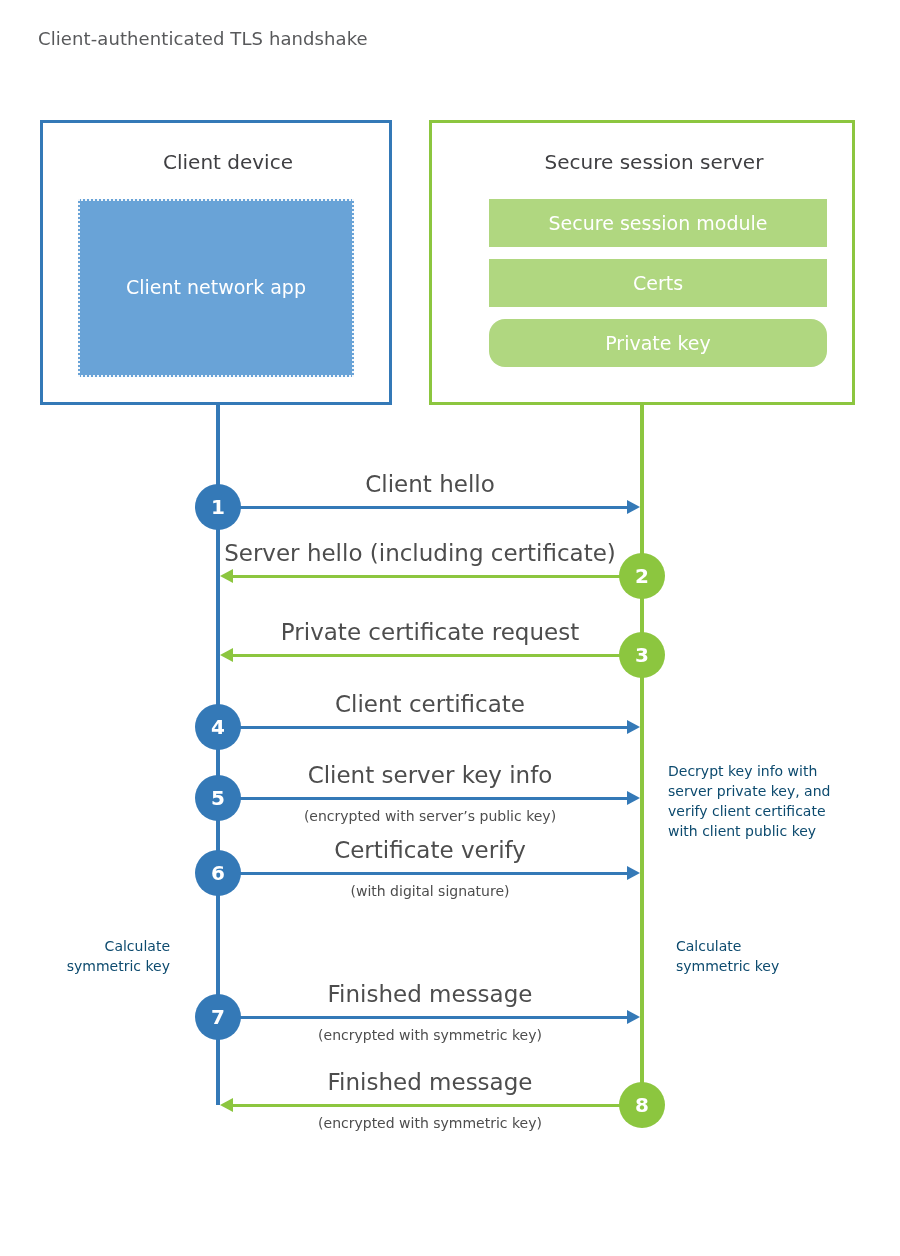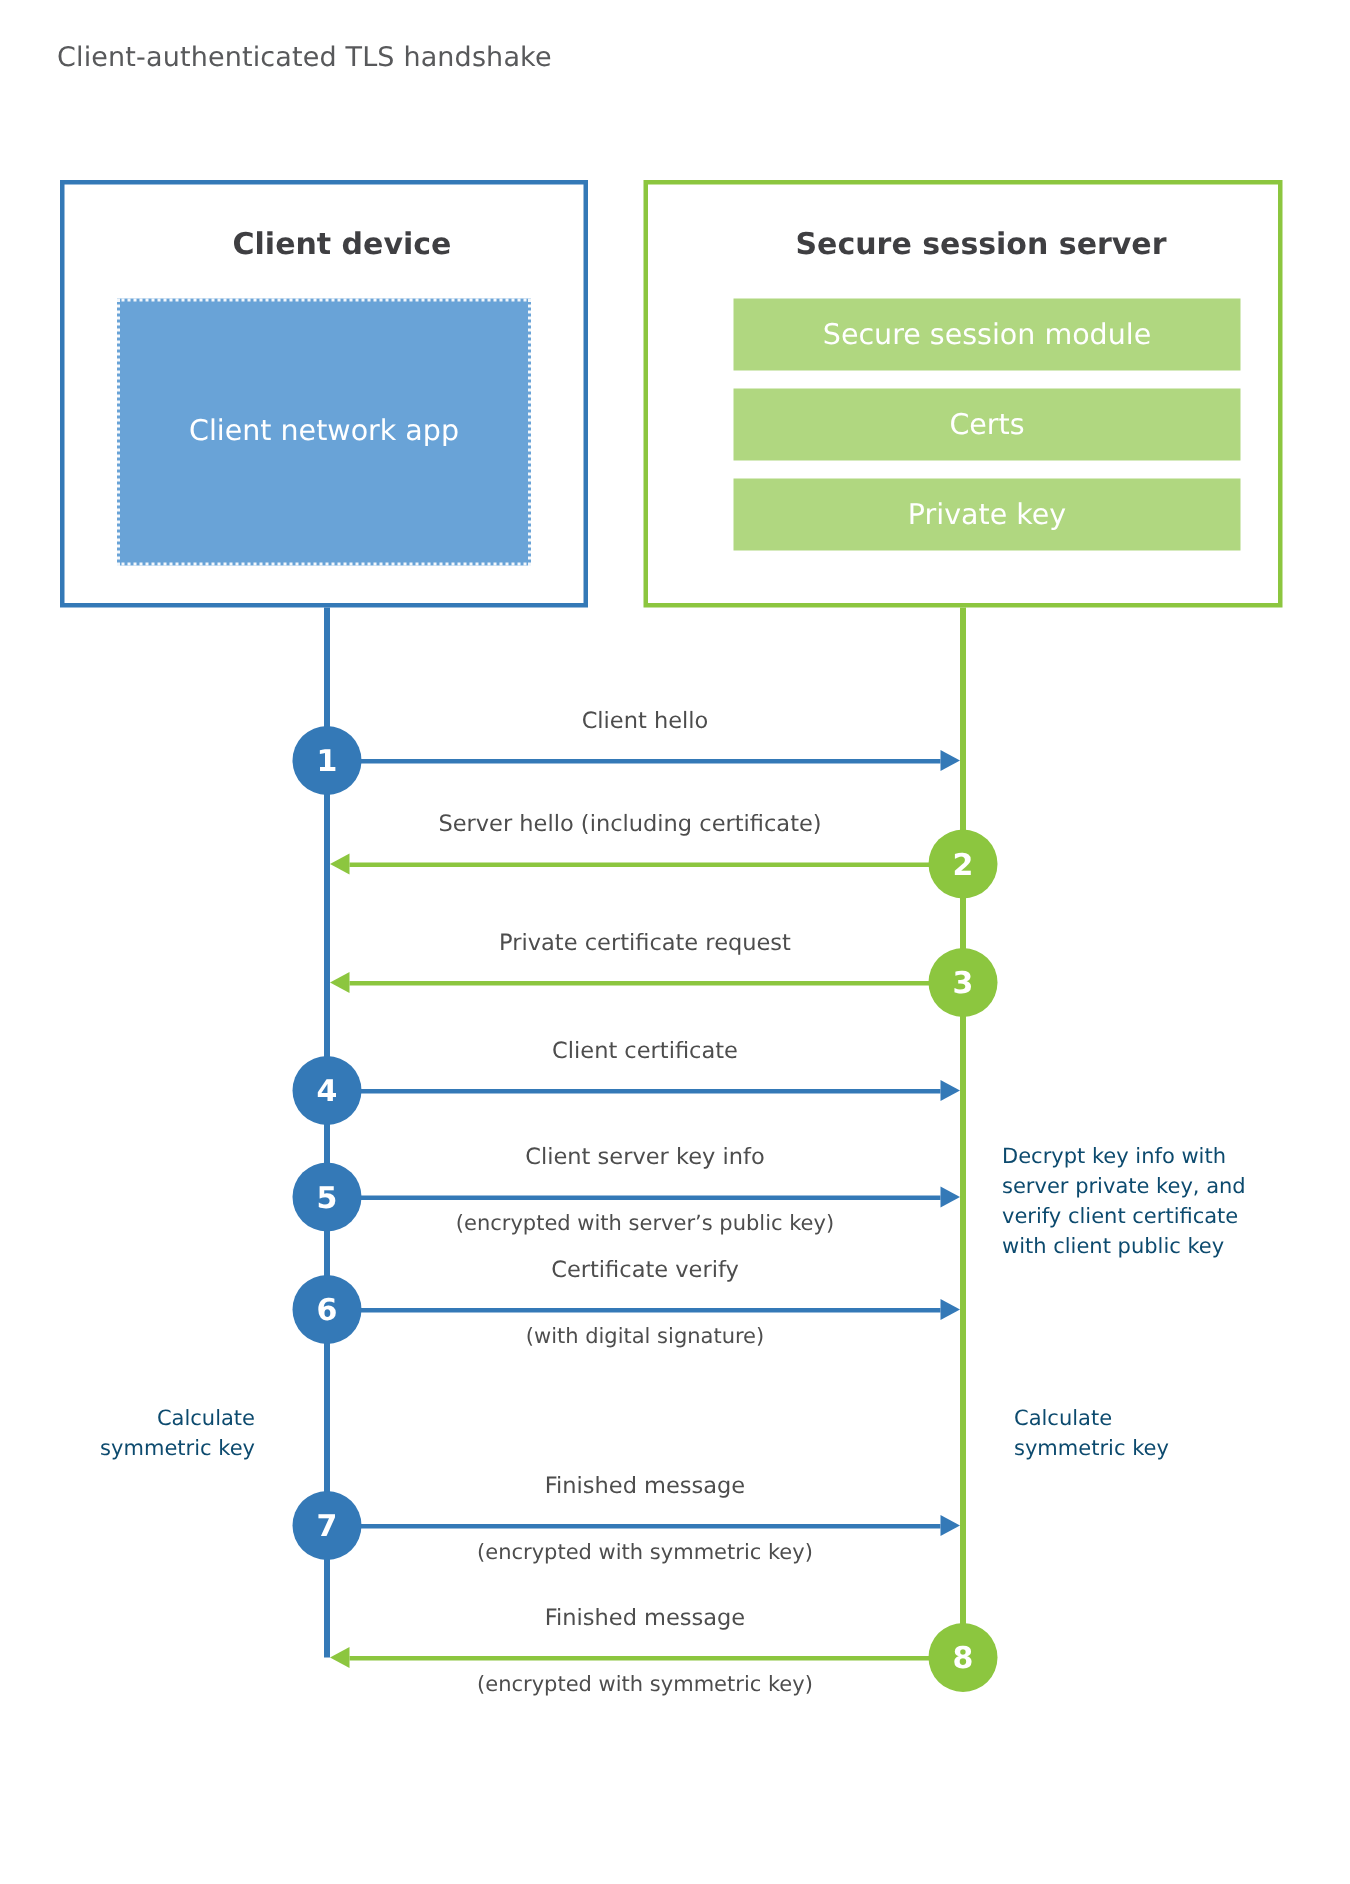--- a/index.html
+++ b/index.html
@@ -50,21 +50,21 @@
     height: 285px;
     border: 3px solid #8cc63f;
   }
   .entity-title {
     position: absolute;
     left: 0;
     right: 0;
     top: 27px;
     text-align: center;
     font-size: 20px;
-    font-weight: bold;
+    font-weight: normal;
     color: #3f3f42;
     margin-left: 24px;
   }
 
   
   .client-app {
     position: absolute;
     left: 35px;
     top: 76px;
     width: 276px;
@@ -92,21 +92,21 @@
   .server-bar {
     height: 48px;
     background: #b0d780;
     margin-bottom: 12px;
     display: flex;
     align-items: center;
     justify-content: center;
     color: #ffffff;
     font-size: 19px;
   }
-  .server-bar:last-child { margin-bottom: 0; }
+  .server-bar:last-child { margin-bottom: 0; border-radius: 16px; }
 
   
   .lifeline {
     position: absolute;
     width: 4px;
   }
   .lifeline.client-line {
     left: 216px;
     top: 405px;
     height: 700px;
@@ -145,21 +145,21 @@
   .arrowhead.right.blue {
     border-left: 13px solid #3479b7;
   }
   .arrowhead.left.green {
     border-right: 13px solid #8cc63f;
   }
 
   .msg-label {
     position: absolute;
     text-align: center;
-    font-size: 15px;
+    font-size: 23px;
     color: #4d4d4d;
     white-space: nowrap;
     transform: translateX(-50%);
   }
   .msg-label.top { top: -36px; }
   .msg-sublabel {
     position: absolute;
     text-align: center;
     font-size: 14px;
     color: #4d4d4d;

